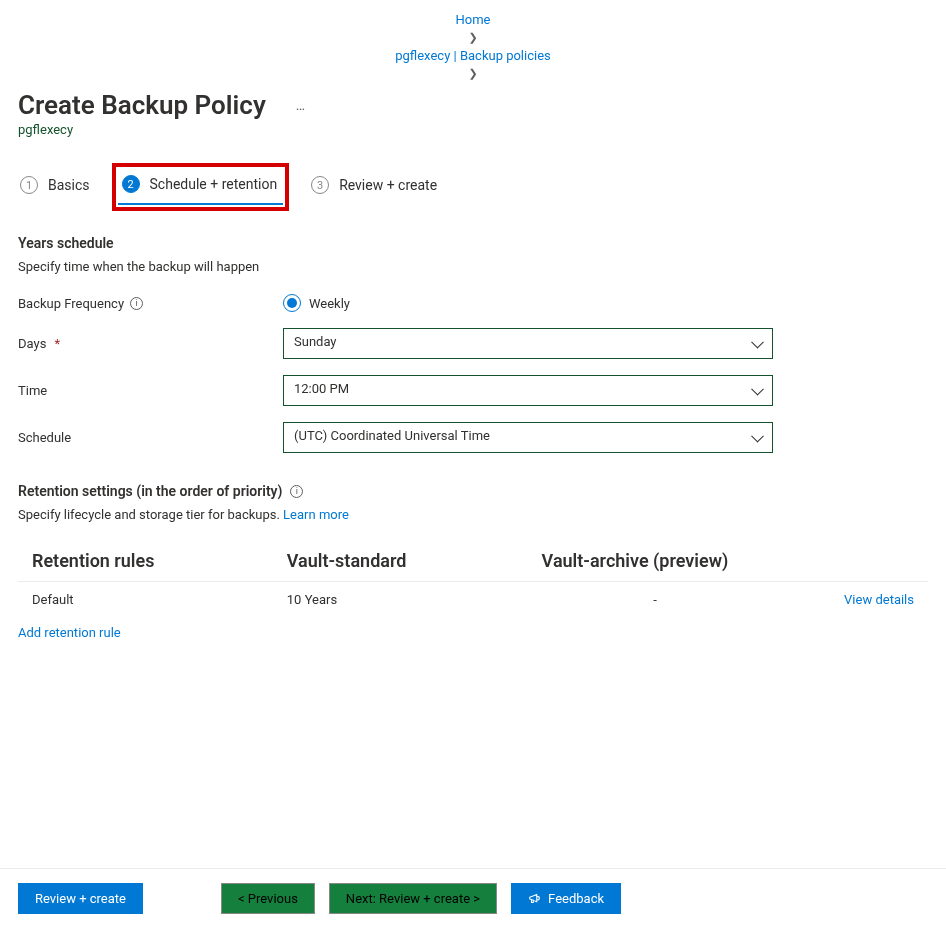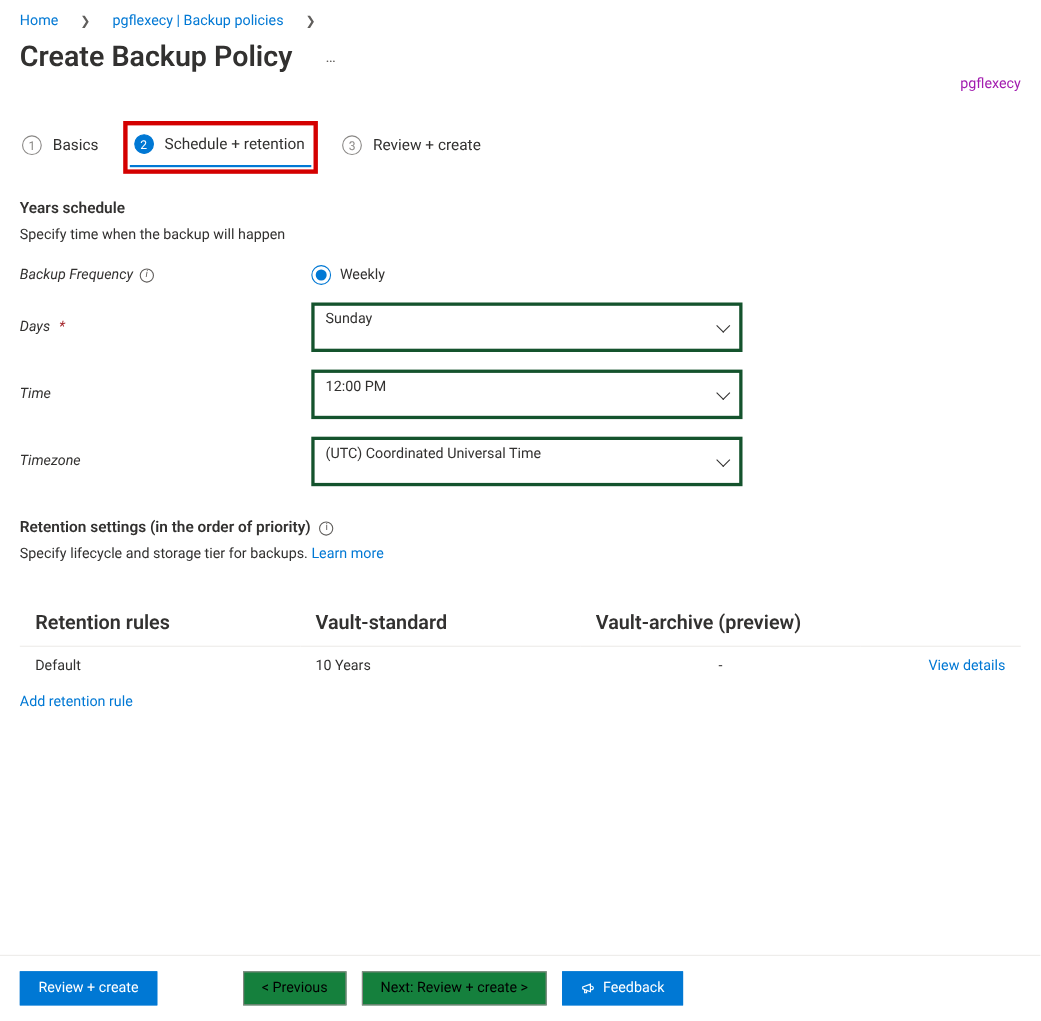--- a/index.html
+++ b/index.html
@@ -16,30 +16,31 @@
   .content {
     flex: 1;
     padding: 12px 18px 0 18px;
   }
   
   .breadcrumb {
     font-size: 13px;
     color: #605e5c;
     display: flex;
     align-items: center;
-    gap: 20px;
+    gap: 4px;
     margin-bottom: 10px;
+    flex-direction: column;
   }
   .breadcrumb a { color: #0078d4; text-decoration: none; cursor: pointer; }
   .breadcrumb .chev { color: #605e5c; font-size: 11px; }
   
   .title-row { display: flex; align-items: center; gap: 30px; }
   h1 { font-size: 26px; font-weight: 600; color: #323130; }
   .more-dots { color: #605e5c; letter-spacing: 2px; font-size: 14px; cursor: pointer; }
-  .subtitle { color: #a21caf; font-size: 13px; margin-top: 2px; text-align: right; }
+  .subtitle { color: #14532d; font-size: 13px; margin-top: 2px; }
   
   .tabs {
     display: flex;
     align-items: center;
     gap: 26px;
     margin-top: 32px;
     margin-bottom: 30px;
   }
   .tab {
     display: flex;
@@ -66,55 +67,54 @@
     display: flex;
     align-items: center;
     margin-bottom: 16px;
   }
   .form-label {
     width: 265px;
     display: flex;
     align-items: center;
     gap: 6px;
     color: #323130;
-    font-style: italic;
   }
   .info-icon {
     width: 13px; height: 13px; border: 1px solid #605e5c; border-radius: 50%;
     display: inline-flex; align-items: center; justify-content: center;
     font-size: 9px; color: #605e5c;
   }
   .req { color: #a4262c; margin-left: 2px; }
   .radio-opt { display: flex; align-items: center; gap: 8px; }
   .radio-outer {
     width: 18px; height: 18px; border: 1px solid #0078d4; border-radius: 50%;
     display: flex; align-items: center; justify-content: center;
   }
   .radio-inner { width: 10px; height: 10px; background: #0078d4; border-radius: 50%; }
   .dropdown {
-    width: 392px;
-    border: 3px solid #14532d;
-    padding: 5px 28px 19px 10px;
+    width: 490px;
+    border: 1px solid #14532d;
+    padding: 5px 28px 9px 10px;
     font-size: 13px;
     position: relative;
     background: #fff;
     cursor: pointer;
   }
   .dropdown::after {
     content: "";
     position: absolute;
     right: 10px; top: 50%;
     width: 8px; height: 8px;
     border-right: 1px solid #323130;
     border-bottom: 1px solid #323130;
     transform: translateY(-70%) rotate(45deg);
   }
   .retention-heading-row { display:flex; align-items:center; gap:8px; margin-top: 30px; margin-bottom: 8px;}
   .retention-heading { font-weight: 600; font-size: 14px; }
-  .desc-inline { margin-bottom: 35px; }
+  .desc-inline { margin-bottom: 18px; }
   .link { color: #0078d4; text-decoration: none; cursor: pointer; }
   
   .ret-table { width: 100%; border-collapse: collapse; margin-top: 4px; }
   .ret-table th {
     text-align: left; font-weight: 600; padding: 10px 14px; font-size: 18px;
   }
   .ret-table td { padding: 10px 14px; border-top: 1px solid #edebe9; }
   .ret-table td:last-child { text-align: right; }
   .add-rule { margin-top: 8px; color: #0078d4; cursor: pointer; }
   
@@ -201,21 +201,21 @@
     <div class="form-label">
       <span>Time</span>
     </div>
     <div class="dropdown">
       <span>12:00 PM</span>
     </div>
   </div>
 
   <div class="form-row">
     <div class="form-label">
-      <span>Timezone</span>
+      <span>Schedule</span>
     </div>
     <div class="dropdown">
       <span>(UTC) Coordinated Universal Time</span>
     </div>
   </div>
 
   <div class="retention-heading-row">
     <span class="retention-heading">Retention settings (in the order of priority)</span>
     <span class="info-icon">i</span>
   </div>

